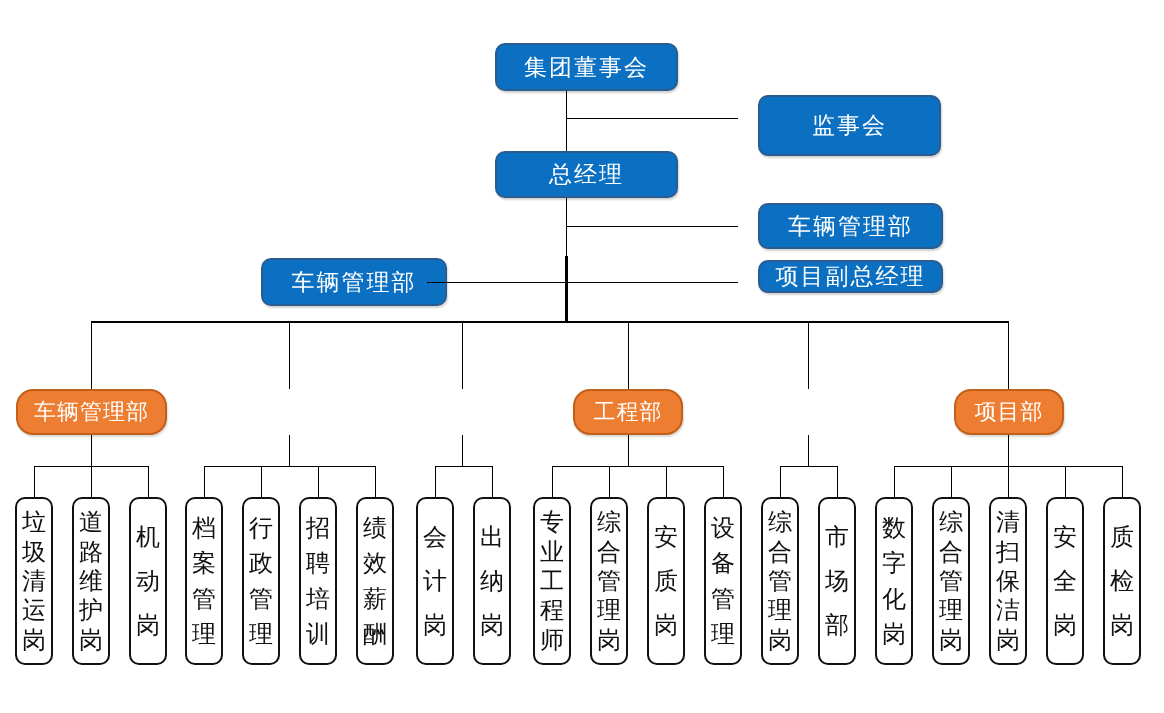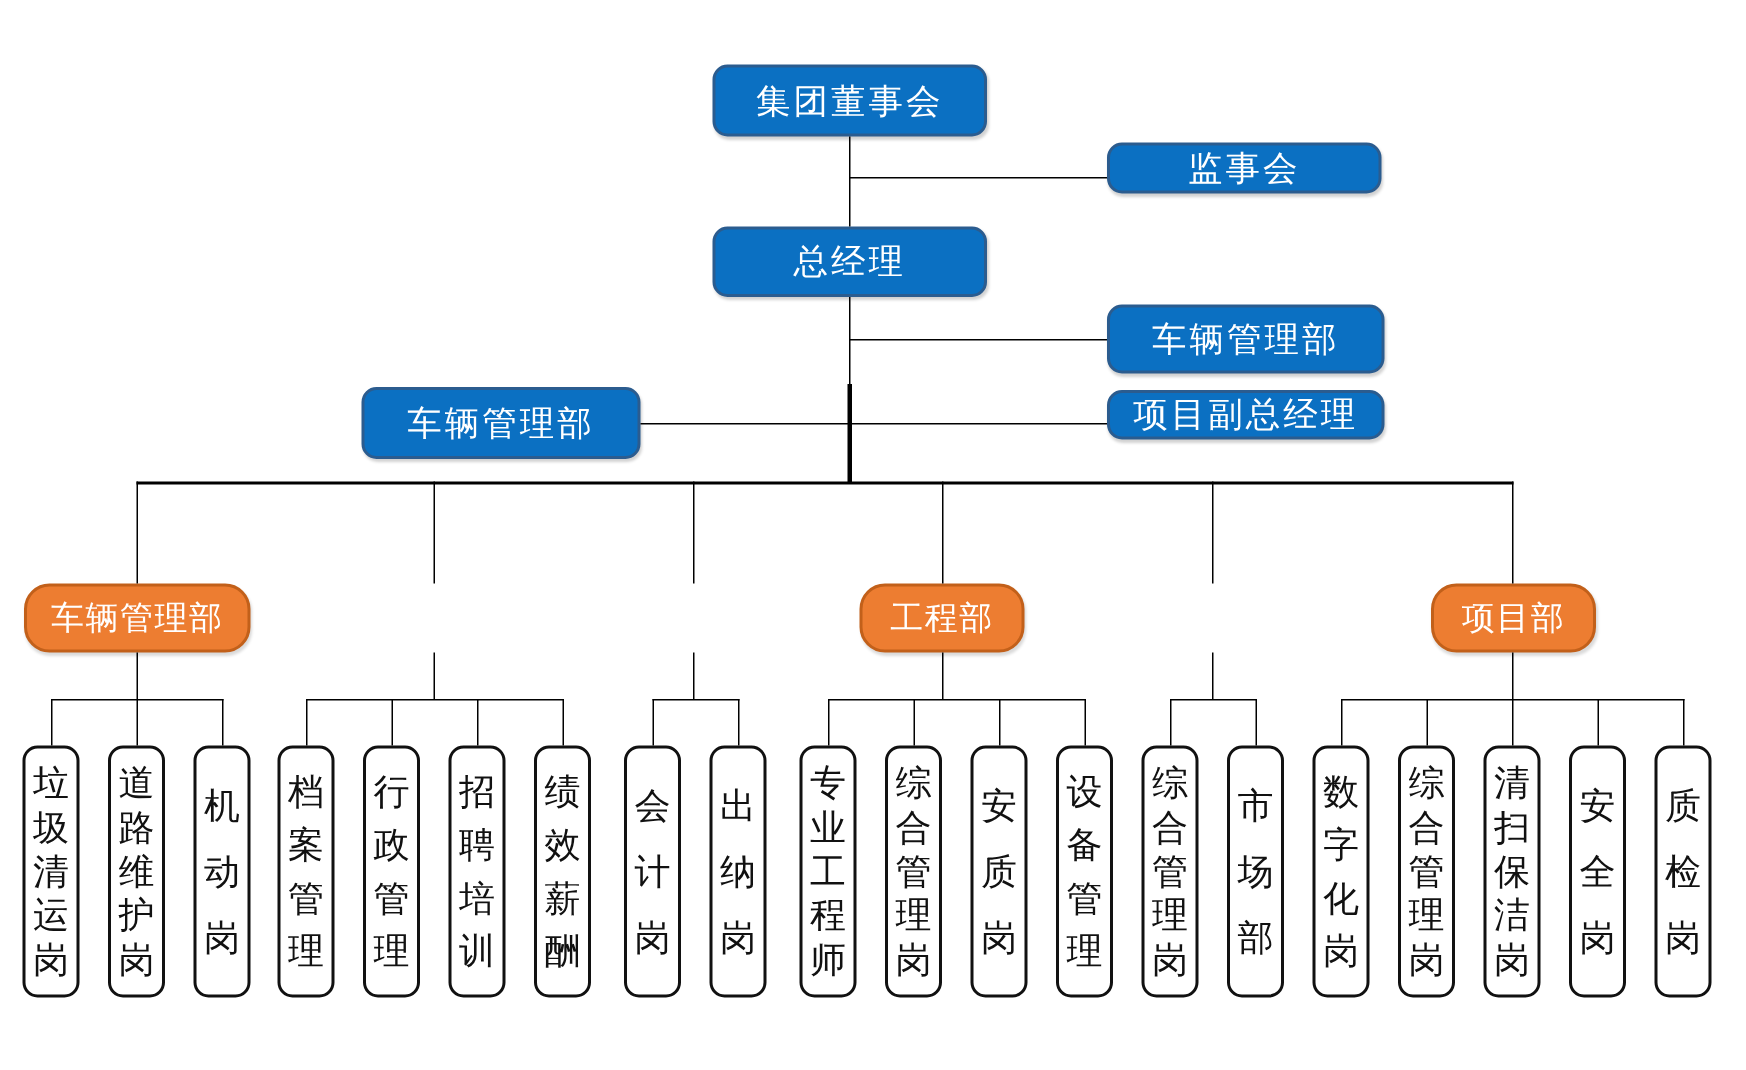--- a/index.html
+++ b/index.html
@@ -24,20 +24,21 @@
     position:absolute;
     background:var(--blue-fill);
     border:2px solid var(--blue-border);
     border-radius:10px;
     color:var(--text-on-color);
     display:flex;align-items:center;justify-content:center;
     font-size:23px;letter-spacing:2px;
     box-sizing:border-box;
     box-shadow:1px 2px 2px rgba(0,0,0,0.18);
     white-space:nowrap;
+    margin-left:20px;
   }
   .dept{
     position:absolute;
     top:389px;height:46px;
     background:var(--orange-fill);
     border:2px solid var(--orange-border);
     border-radius:17px;
     color:var(--text-on-color);
     display:flex;align-items:center;justify-content:center;
     font-size:22px;letter-spacing:1px;
@@ -64,21 +65,21 @@
     background:var(--line-color);
   }
 </style>
 </head>
 <body>
 
 <div id="canvas">
 
   <div class="node-blue" style="left:475px;top:43px;width:183px;height:48px">集团董事会</div>
 
-  <div class="node-blue" style="left:738px;top:95px;width:183px;height:34px">监事会</div>
+  <div class="node-blue" style="left:738px;top:95px;width:183px;height:61px">监事会</div>
 
   <div class="node-blue" style="left:475px;top:151px;width:183px;height:47px">总经理</div>
 
   <div class="node-blue" style="left:738px;top:203px;width:185px;height:46px">车辆管理部</div>
 
   <div class="node-blue" style="left:241px;top:258px;width:186px;height:48px">车辆管理部</div>
 
   <div class="node-blue" style="left:738px;top:260px;width:185px;height:33px">项目副总经理</div>
 
   <div class="dept" style="left:16px;width:151px">车辆管理部</div>

